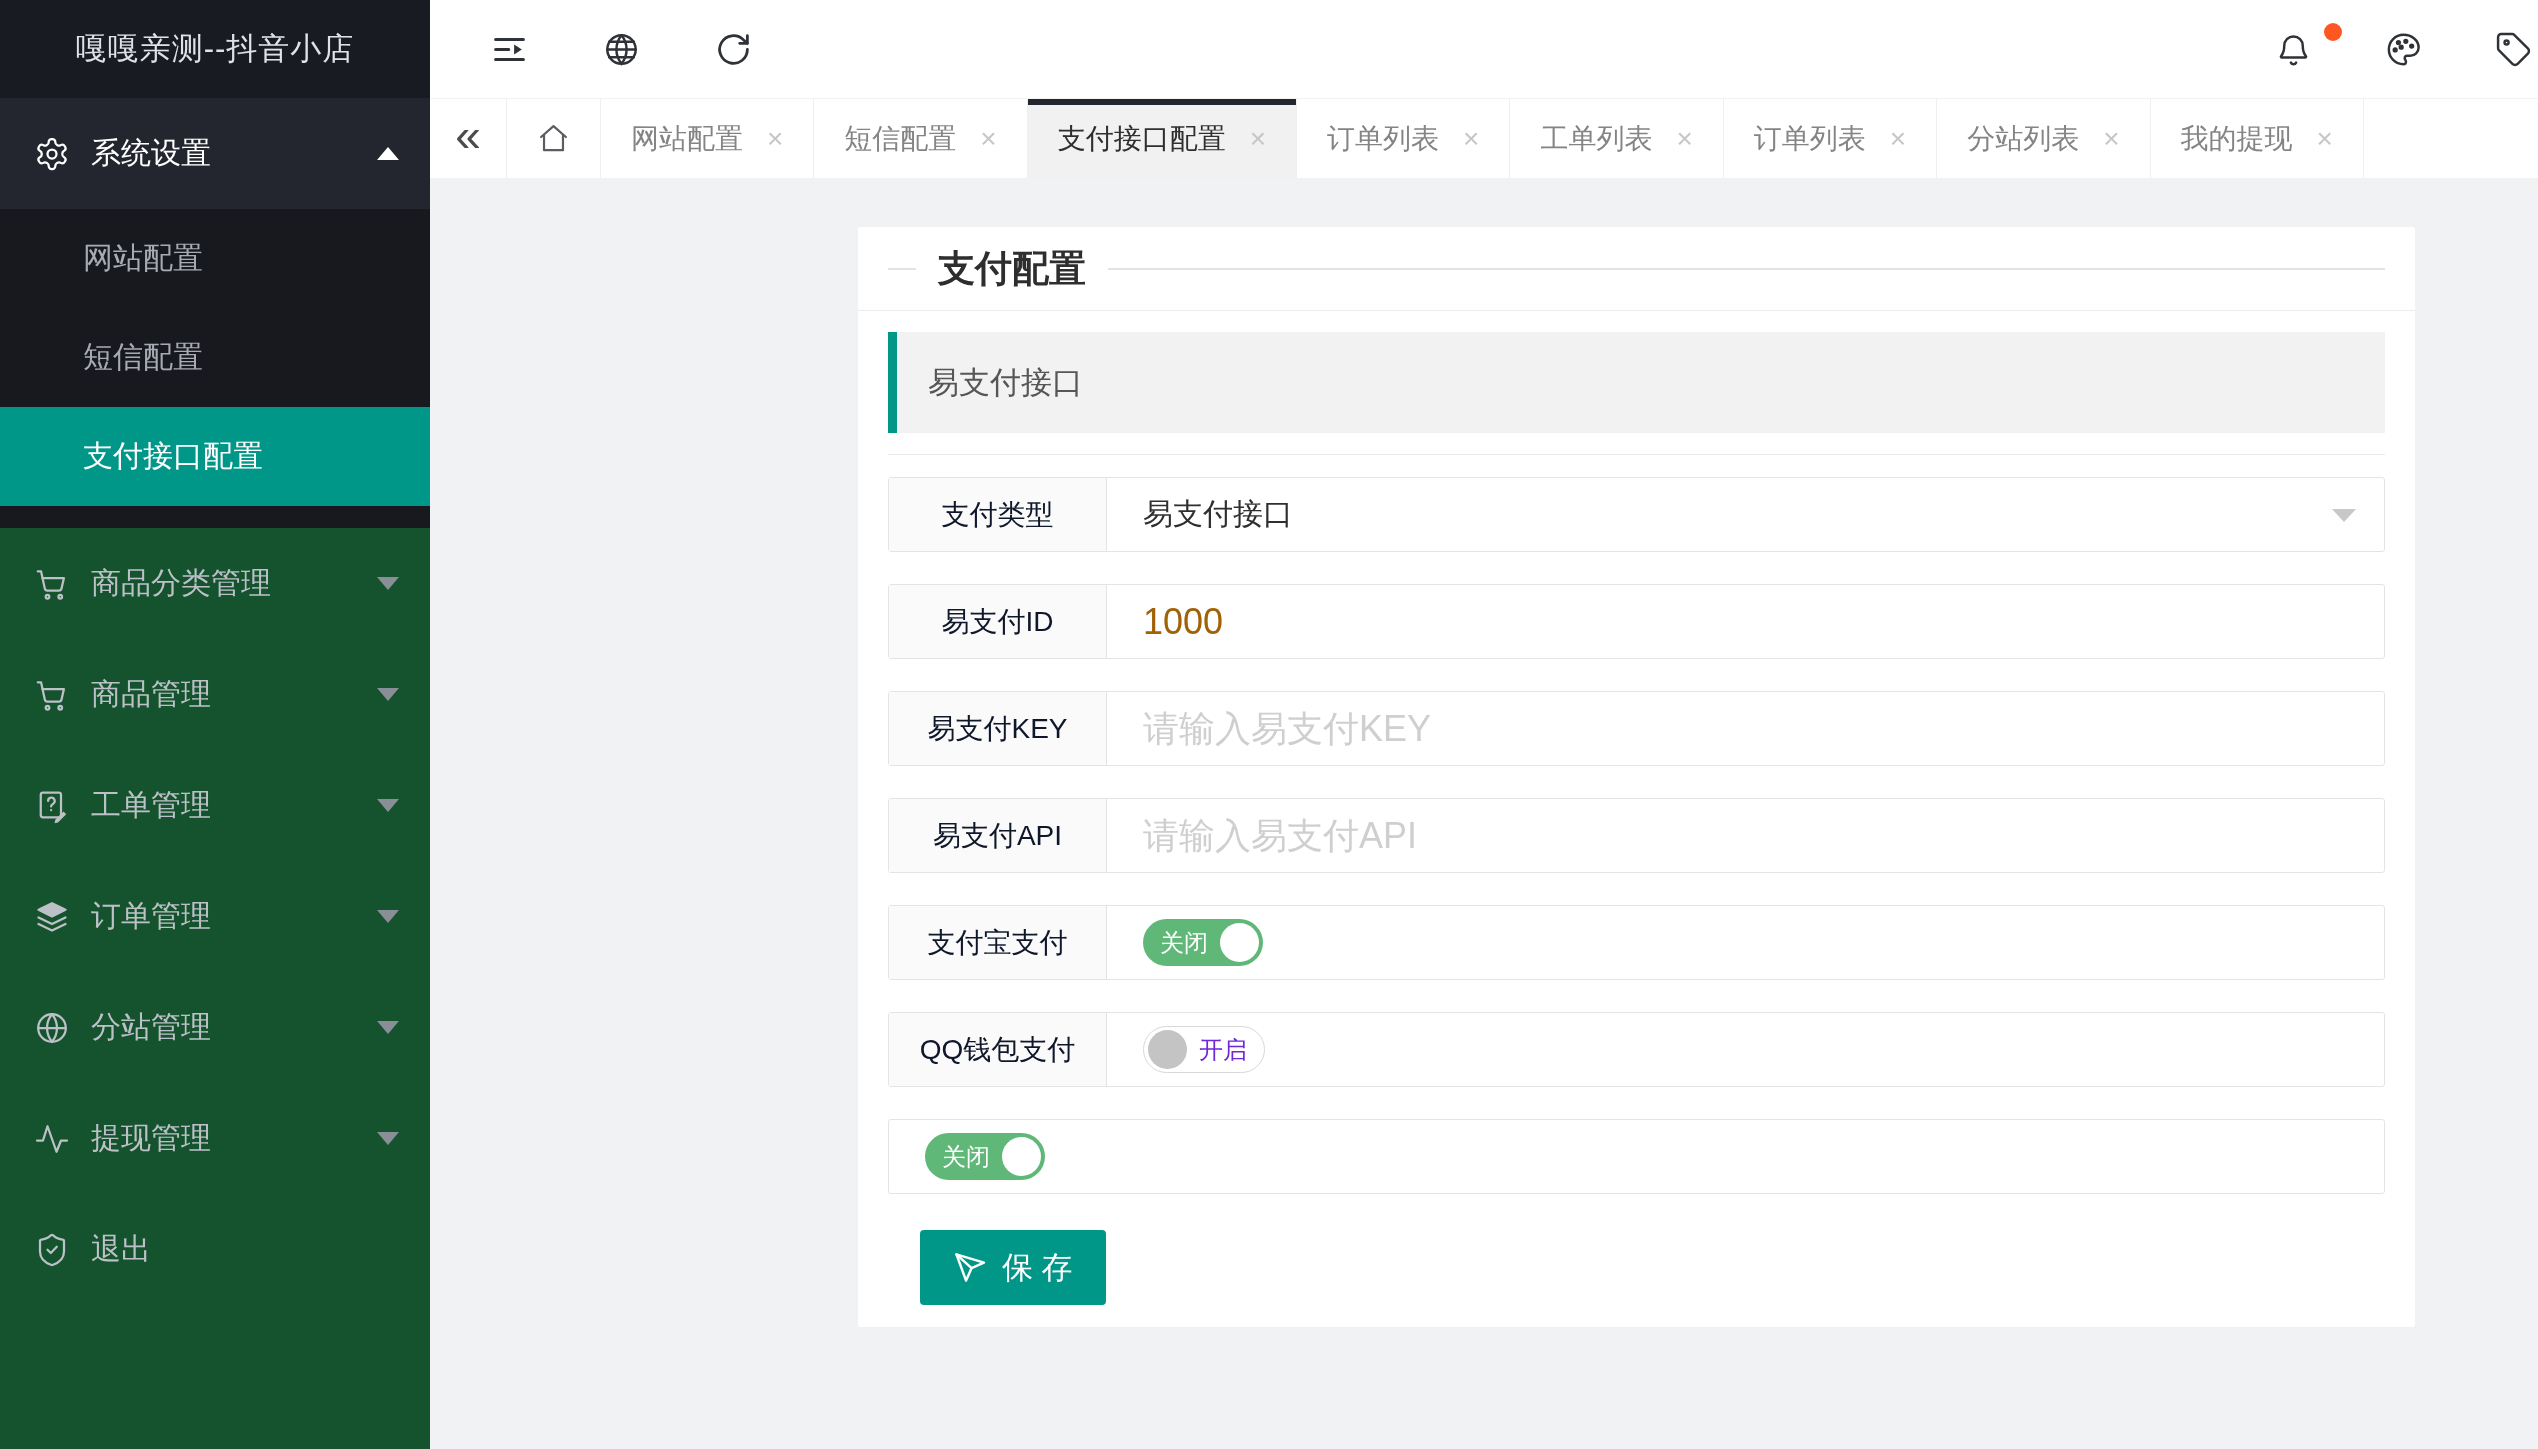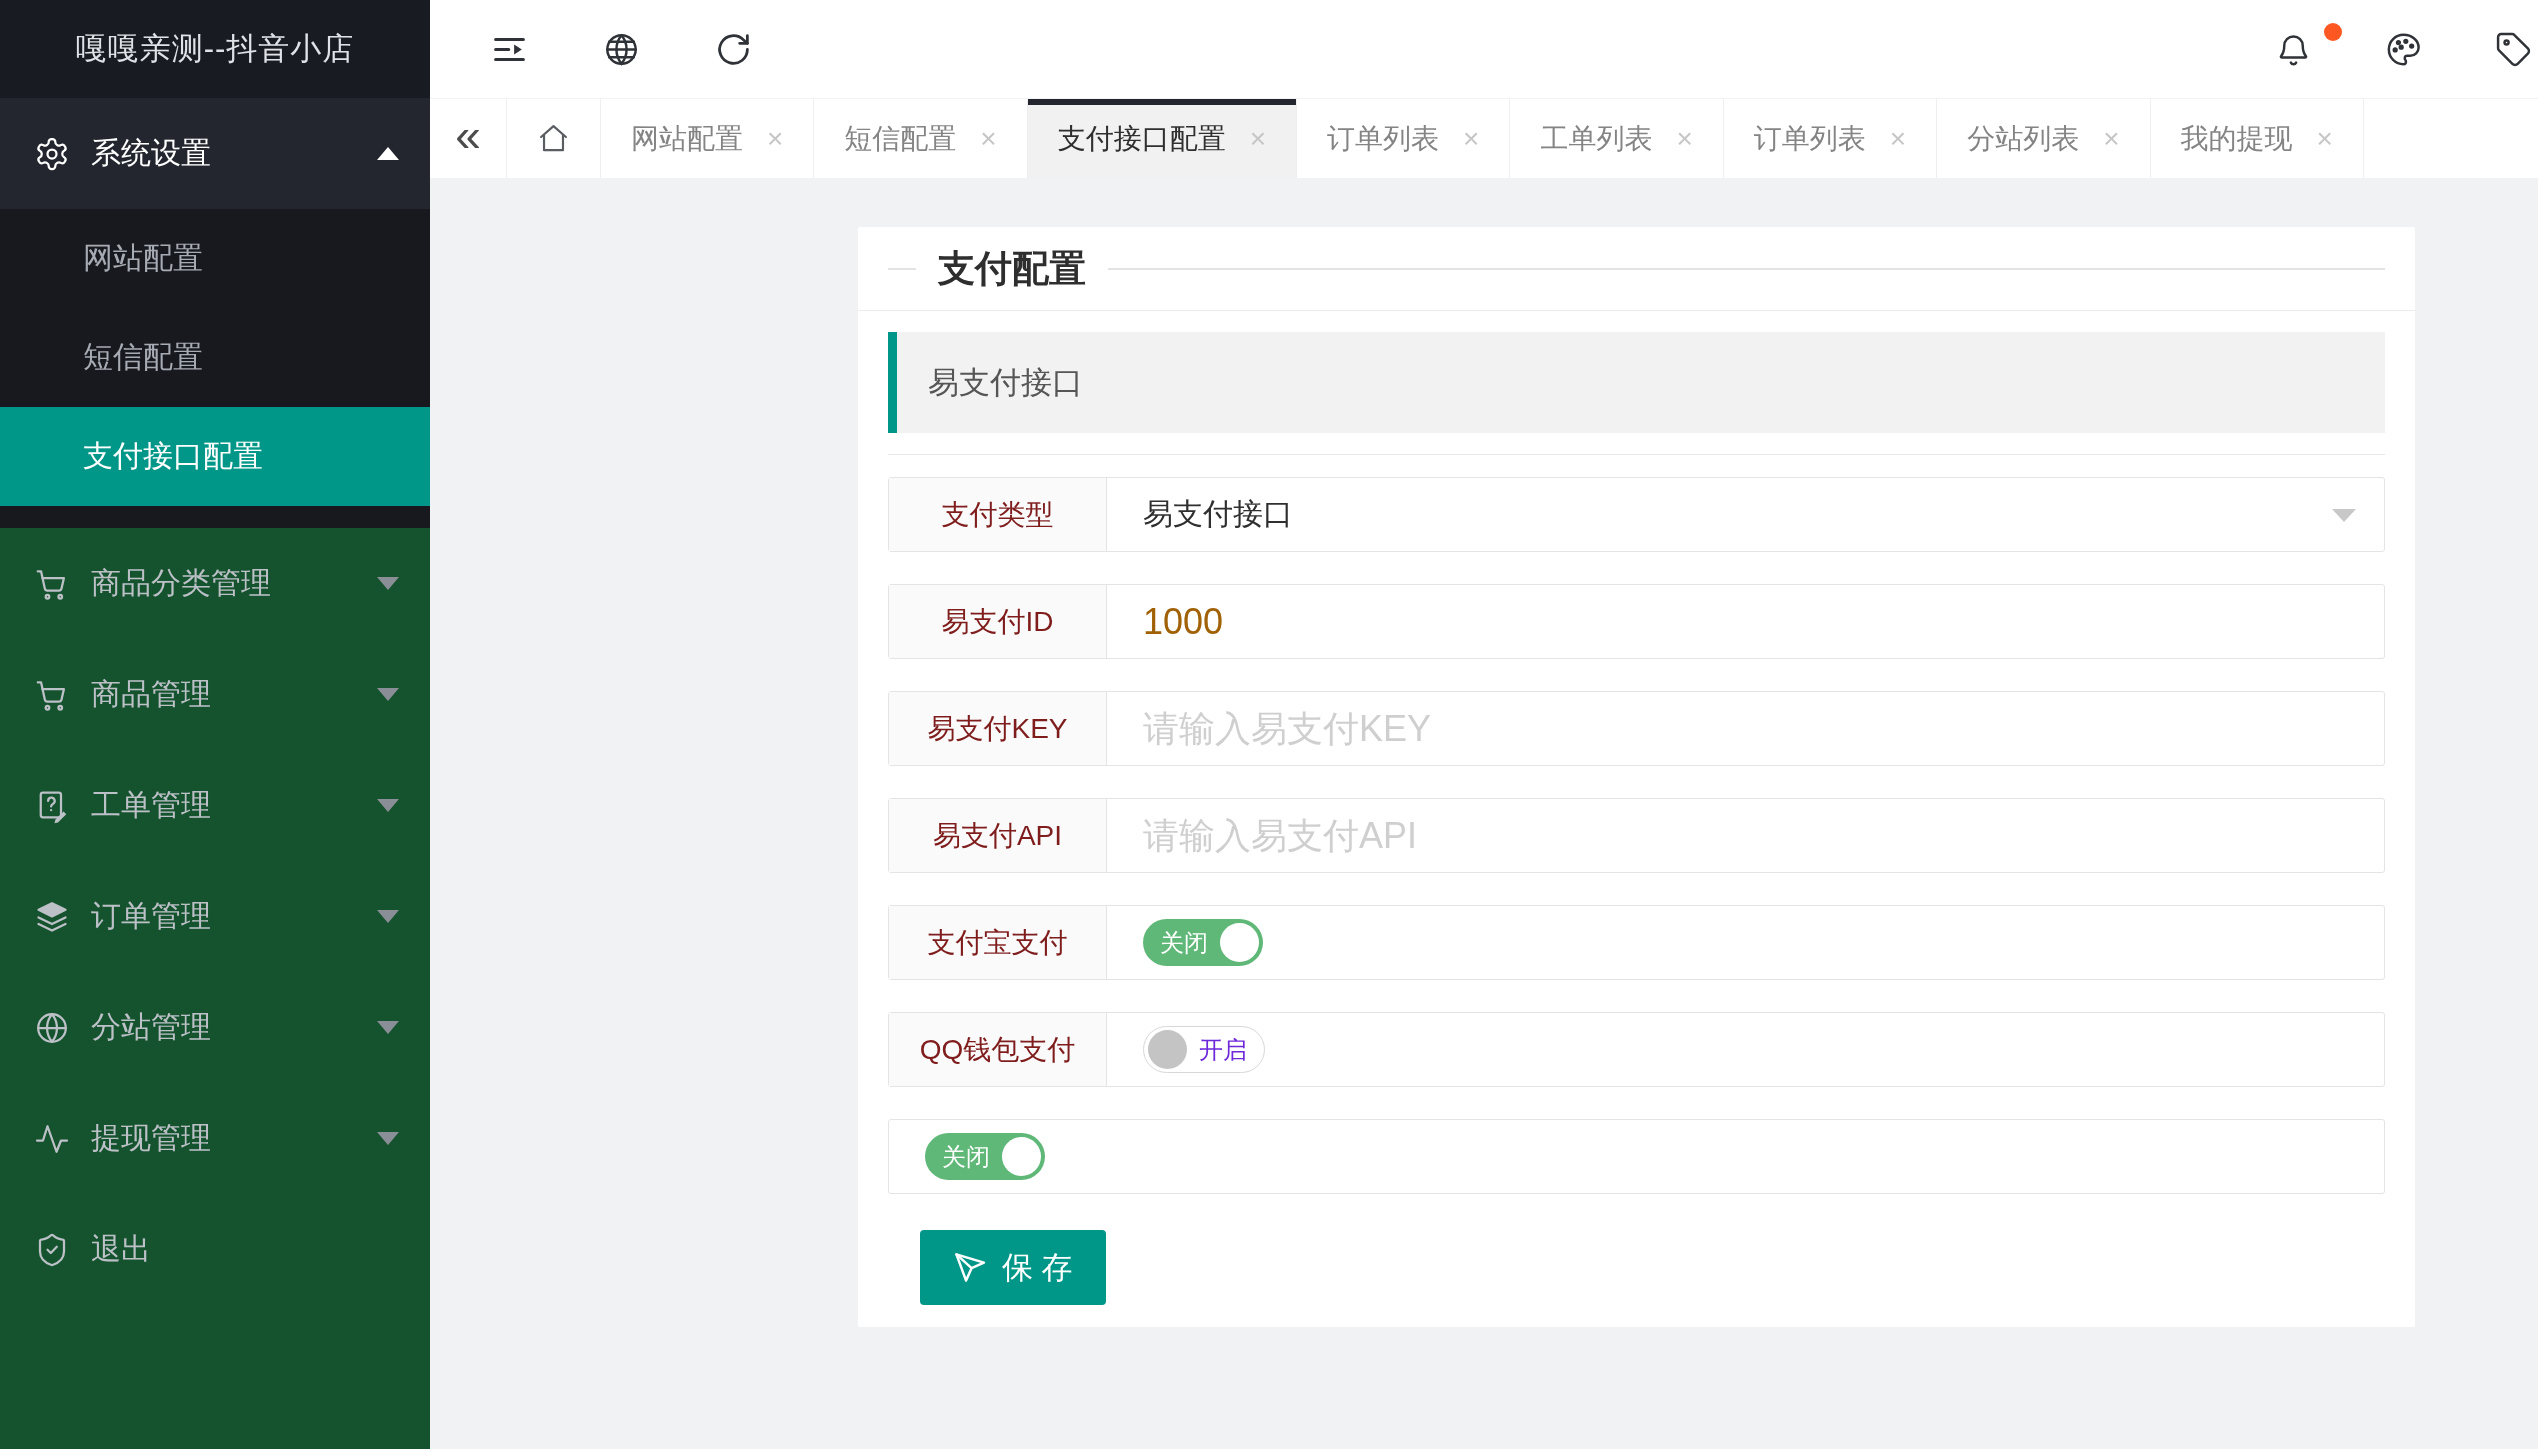--- a/index.html
+++ b/index.html
@@ -70,21 +70,21 @@
   .section-head {
     height: 101px; background: #F2F2F3; border-left: 9px solid #009688;
     display: flex; align-items: center; padding-left: 31px; font-size: 31px; color: #565656;
   }
   .body-divider { height: 1px; background: #EAEAEA; margin-top: 21px; }
   .form { margin-top: 22px; }
   .frow { display: flex; height: 75px; border: 1px solid #E4E4E4; border-radius: 3px; margin-bottom: 32px; background: #FFF; }
   .frow:last-of-type { margin-bottom: 36px; }
   .frow-label {
     width: 218px; flex: none; background: #FAFAFA; border-right: 1px solid #E4E4E4;
-    display: flex; align-items: center; justify-content: center; font-size: 28px; color: #7f1d1d;
+    display: flex; align-items: center; justify-content: center; font-size: 28px; color: #0f172a;
     white-space: nowrap; overflow: hidden;
   }
   .frow-field { flex: 1; display: flex; align-items: center; padding: 0 59px 0 36px; position: relative; }
   .sel-value { font-size: 30px; color: #2F2F2F; }
   .sel-caret {
     position: absolute; right: 28px; top: 50%; margin-top: -6px;
     width: 0; height: 0; border-left: 12px solid transparent; border-right: 12px solid transparent; border-top: 13px solid #C8C8C8;
   }
   .txt-input { width: 100%; border: 0; outline: 0; background: none; font-size: 36px; color: #a16207; font-family: inherit; }
   .txt-input::placeholder { color: #CFCFCF; }

